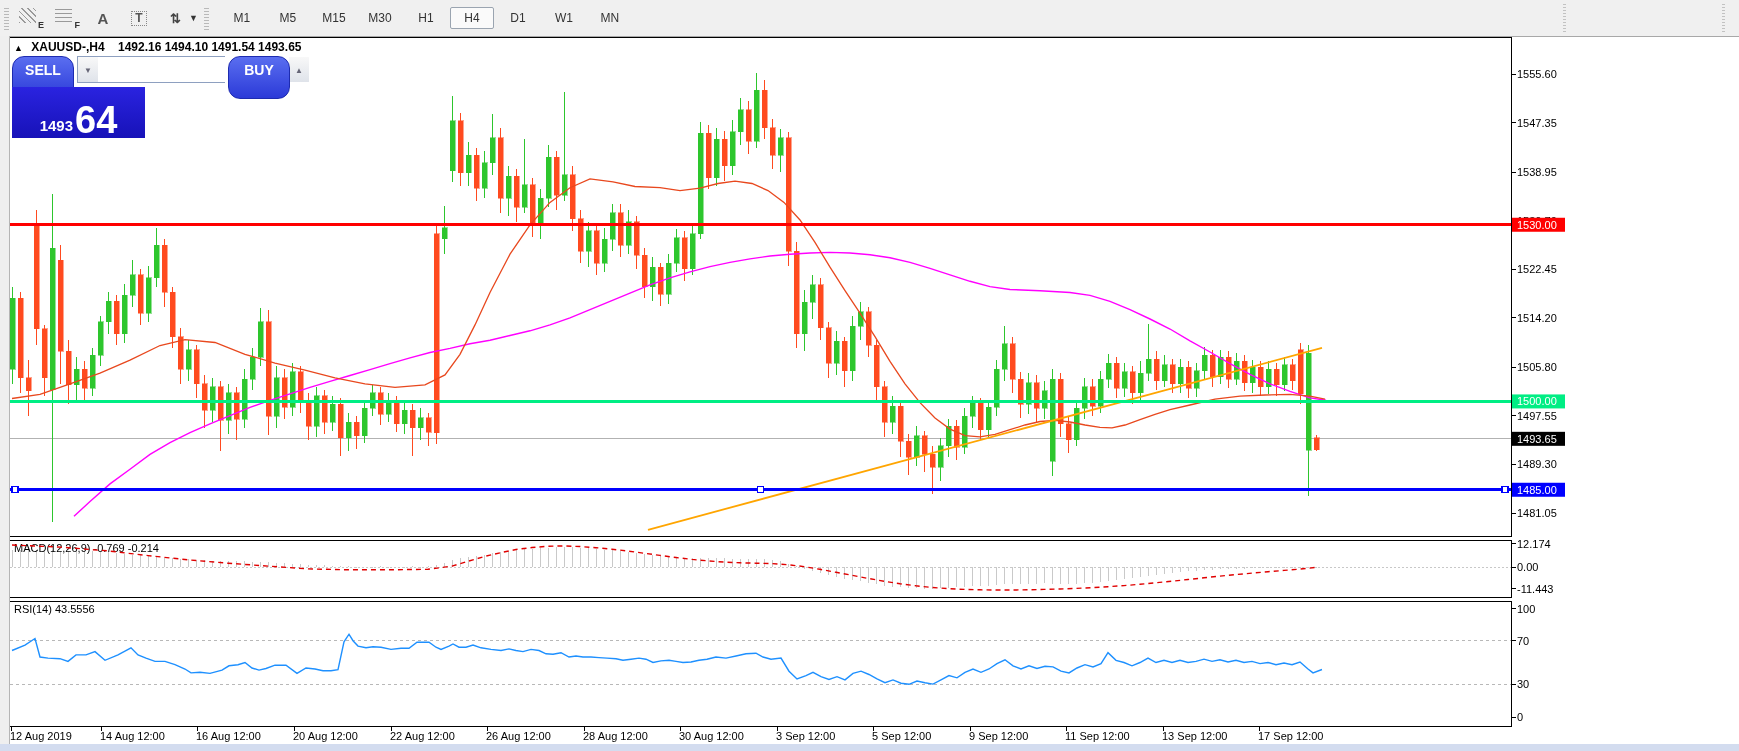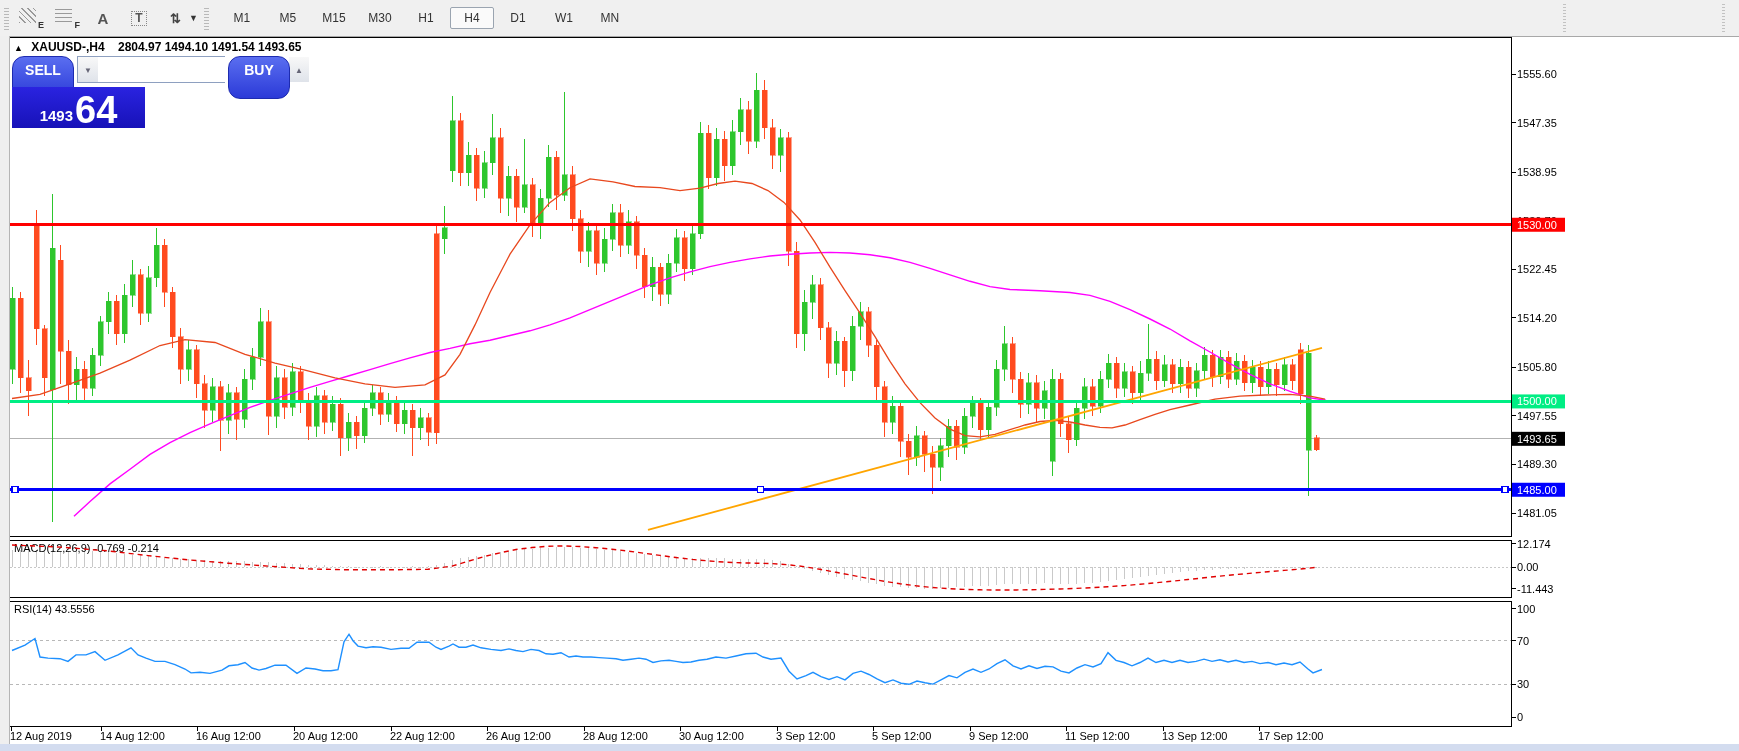--- a/index.html
+++ b/index.html
@@ -38,21 +38,21 @@
   #symbol-line .tri{font-size:9px;margin-right:5px;}
   
   #trade-panel{position:absolute;left:12px;top:56px;width:282px;}
   #tp-row1{display:flex;height:27px;}
   .tp-btn{width:62px;height:43px;color:#fff;font-size:14px;font-weight:bold;text-align:center;line-height:27px;
           background:linear-gradient(#5a6ef0,#2b3ad8);border:1px solid #1d2bb0;border-radius:12px;box-sizing:border-box;}
   #tp-spinner{display:flex;height:27px;margin:0 3px;border:1px solid #8ea0c0;background:#fff;box-sizing:border-box;width:148px;}
   .sp-btn{width:20px;background:linear-gradient(#f8f8f8,#dfe3ea);color:#667;font-size:8px;text-align:center;line-height:25px;border:0;}
   #sp-val{flex:1;border:0;outline:0;text-align:right;padding-right:8px;font-size:14px;font-family:"Liberation Sans",sans-serif;}
   #tp-row2{display:flex;margin-top:4px;}
-  .tp-price{width:133px;height:41px;color:#fff;background:linear-gradient(#2a23e0,#1712b8);
+  .tp-price{width:133px;height:51px;color:#fff;background:linear-gradient(#2a23e0,#1712b8);
             display:flex;align-items:flex-end;justify-content:center;padding-bottom:2px;box-sizing:border-box;}
   .tp-price .small{font-size:15px;font-weight:bold;margin-right:2px;line-height:20px;}
   .tp-price .big{font-size:38px;font-weight:bold;line-height:32px;}
   #tp-row2 .gap{width:4px;}
 </style>
 </head>
 <body>
 
 <svg id="chart-svg" width="1739" height="751">
     <rect x="9.5" y="37.5" width="1502" height="499" fill="#ffffff" stroke="#000000" stroke-width="1" shape-rendering="crispEdges"></rect>
@@ -685,21 +685,21 @@
   <div class="tb-sep-right" style="left:1722px"></div>
 </div>
 
 <div id="left-strip"></div>
 <div id="bottom-strip"></div>
 
 <div id="symbol-line">
   <span class="tri">▲</span>
   <span>XAUUSD-,H4</span>
   <span>&nbsp;&nbsp;</span>
-  <span>2804.97 1494.10 1491.54 1493.65</span>
+  <span>1492.16 1494.10 1491.54 1493.65</span>
 </div>
 
 <div id="trade-panel">
   <div id="tp-row1">
     <div class="tp-btn">SELL</div>
     <div id="tp-spinner">
       <button class="sp-btn">▼</button>
       <input id="sp-val" value="1.00" style="">
       <button class="sp-btn">▲</button>
     </div>

